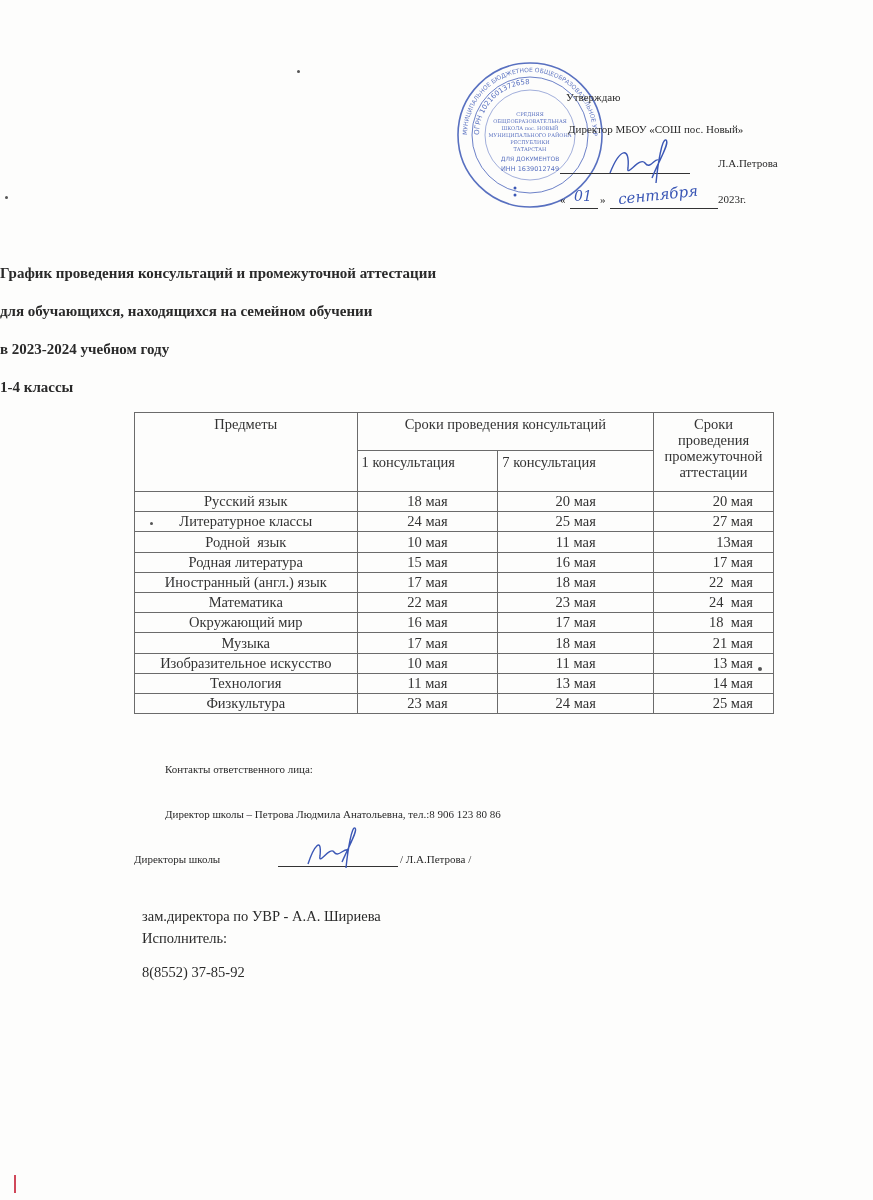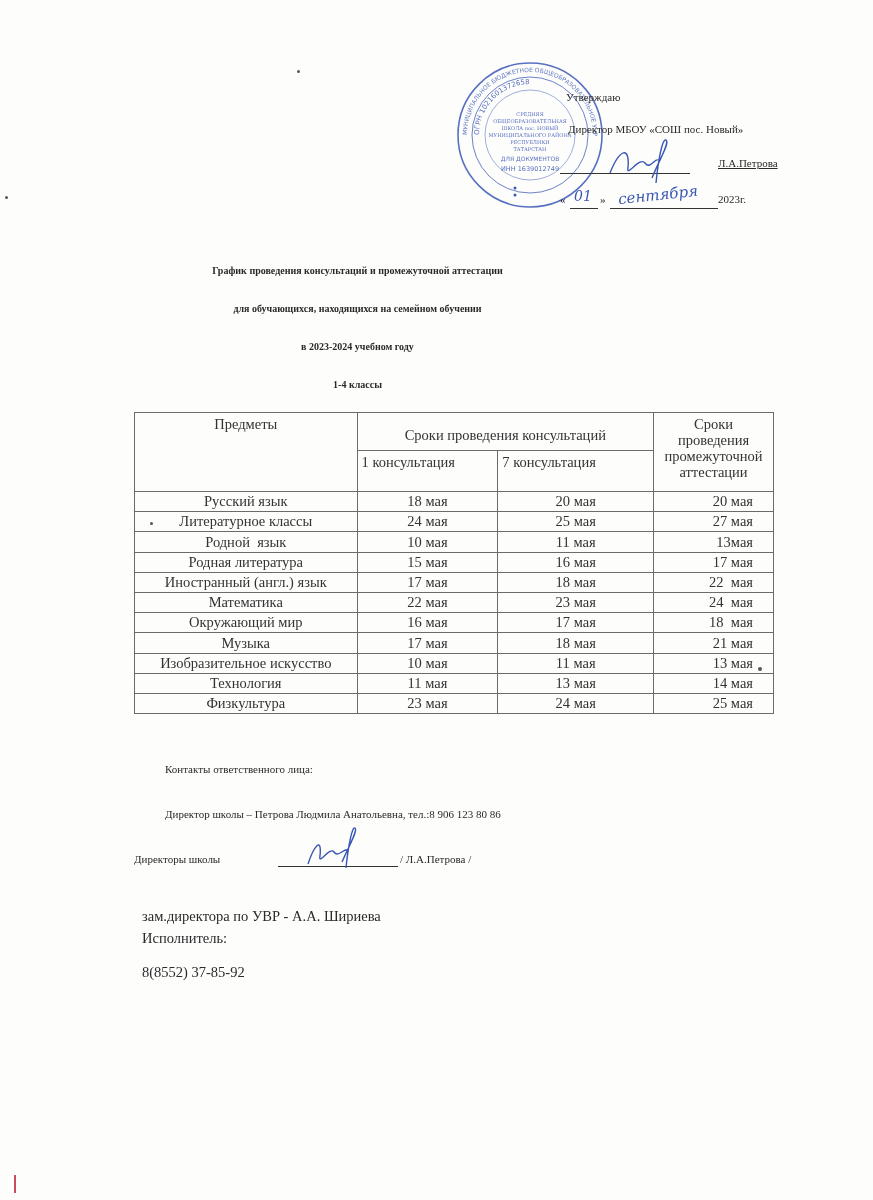--- a/index.html
+++ b/index.html
@@ -9,21 +9,21 @@
       font-family: "Liberation Serif", "DejaVu Serif", serif;
       color: #2a2a2a;
     }
     .abs { position: absolute; }
     .approve { font-size: 11px; line-height: 1; }
     .stamp {
       left: 455px; top: 60px; width: 150px; height: 150px;
     }
     .sig-line { border-bottom: 1px solid #333; }
     .title {
-      left: 0; width: 715px; text-align: center; font-weight: bold; font-size: 10px;
+      left: 0; width: 715px; font-weight: bold; font-size: 15px;
     }
     table.grid {
       position: absolute; left: 134px; top: 412px; width: 640px;
       border-collapse: collapse; font-size: 14.5px;
     }
     table.grid td, table.grid th {
       border: 1px solid #6b6b6b; padding: 0; text-align: center;
       font-weight: normal; line-height: 1.15; color: #333;
     }
     table.grid thead th { vertical-align: top; }
@@ -65,21 +65,21 @@
     <circle cx="60" cy="135" r="1.5" fill="#3b57b5"></circle>
   </svg>
 </div>
 
 <div class="abs approve" style="left:566px; top:92px;">Утверждаю</div>
 <div class="abs approve" style="left:568px; top:124px;">Директор МБОУ «СОШ пос. Новый»</div>
 <div class="abs sig-line" style="left:560px; top:173px; width:130px;"></div>
 <svg class="abs" style="left:600px; top:138px;" width="80" height="50">
   <path d="M10 35 C 20 10, 30 8, 28 30 C 26 40, 40 18, 45 25 C 50 32, 55 20, 58 22 M 52 40 C 60 20, 70 5, 66 2 C 62 0, 58 25, 56 45" stroke="#3b57b5" stroke-width="1.4" fill="none"></path>
 </svg>
-<div class="abs approve" style="left:718px; top:158px;text-decoration:underline;">Л.А.Петрова</div>
+<div class="abs approve" style="left:718px; top:158px;">Л.А.Петрова</div>
 
 <div class="abs approve" style="left:560px; top:194px;">«</div>
 <div class="abs sig-line" style="left:570px; top:208px; width:28px;"></div>
 <div class="abs" style="left:574px; top:188px; font-style:italic; font-size:14px; color:#3b57b5; font-family:'DejaVu Serif',serif;">01</div>
 <div class="abs approve" style="left:600px; top:194px;">»</div>
 <div class="abs sig-line" style="left:610px; top:208px; width:108px;"></div>
 <div class="abs" style="left:618px; top:186px; font-style:italic; font-size:15px; color:#3b57b5; font-family:'DejaVu Serif',serif; transform:rotate(-6deg);">сентября</div>
 <div class="abs approve" style="left:718px; top:194px;">2023г.</div>
 
 <div class="abs title" style="top:265px;">График проведения консультаций и промежуточной аттестации</div>
@@ -90,21 +90,21 @@
 <table class="grid">
   <colgroup>
     <col style="width:223px">
     <col style="width:141px">
     <col style="width:156px">
     <col style="width:120px">
   </colgroup>
   <thead>
     <tr style="height:38px;">
       <th rowspan="2" style="padding-top:3px;">Предметы</th>
-      <th colspan="2" style="padding-top:14px;">Сроки проведения консультаций</th>
+      <th colspan="2" style="padding-top:3px;">Сроки проведения консультаций</th>
       <th rowspan="2" style="padding-top:3px; line-height:16px;">
         <span>Сроки</span><br>
         <span>проведения</span><br>
         <span>промежуточной</span><br>
         <span>аттестации</span>
       </th>
     </tr>
     <tr style="height:41px;">
       <th style="text-align:left; padding-left:4px; padding-top:3px;">1 консультация</th>
       <th style="text-align:left; padding-left:4px; padding-top:3px;">7 консультация</th>

